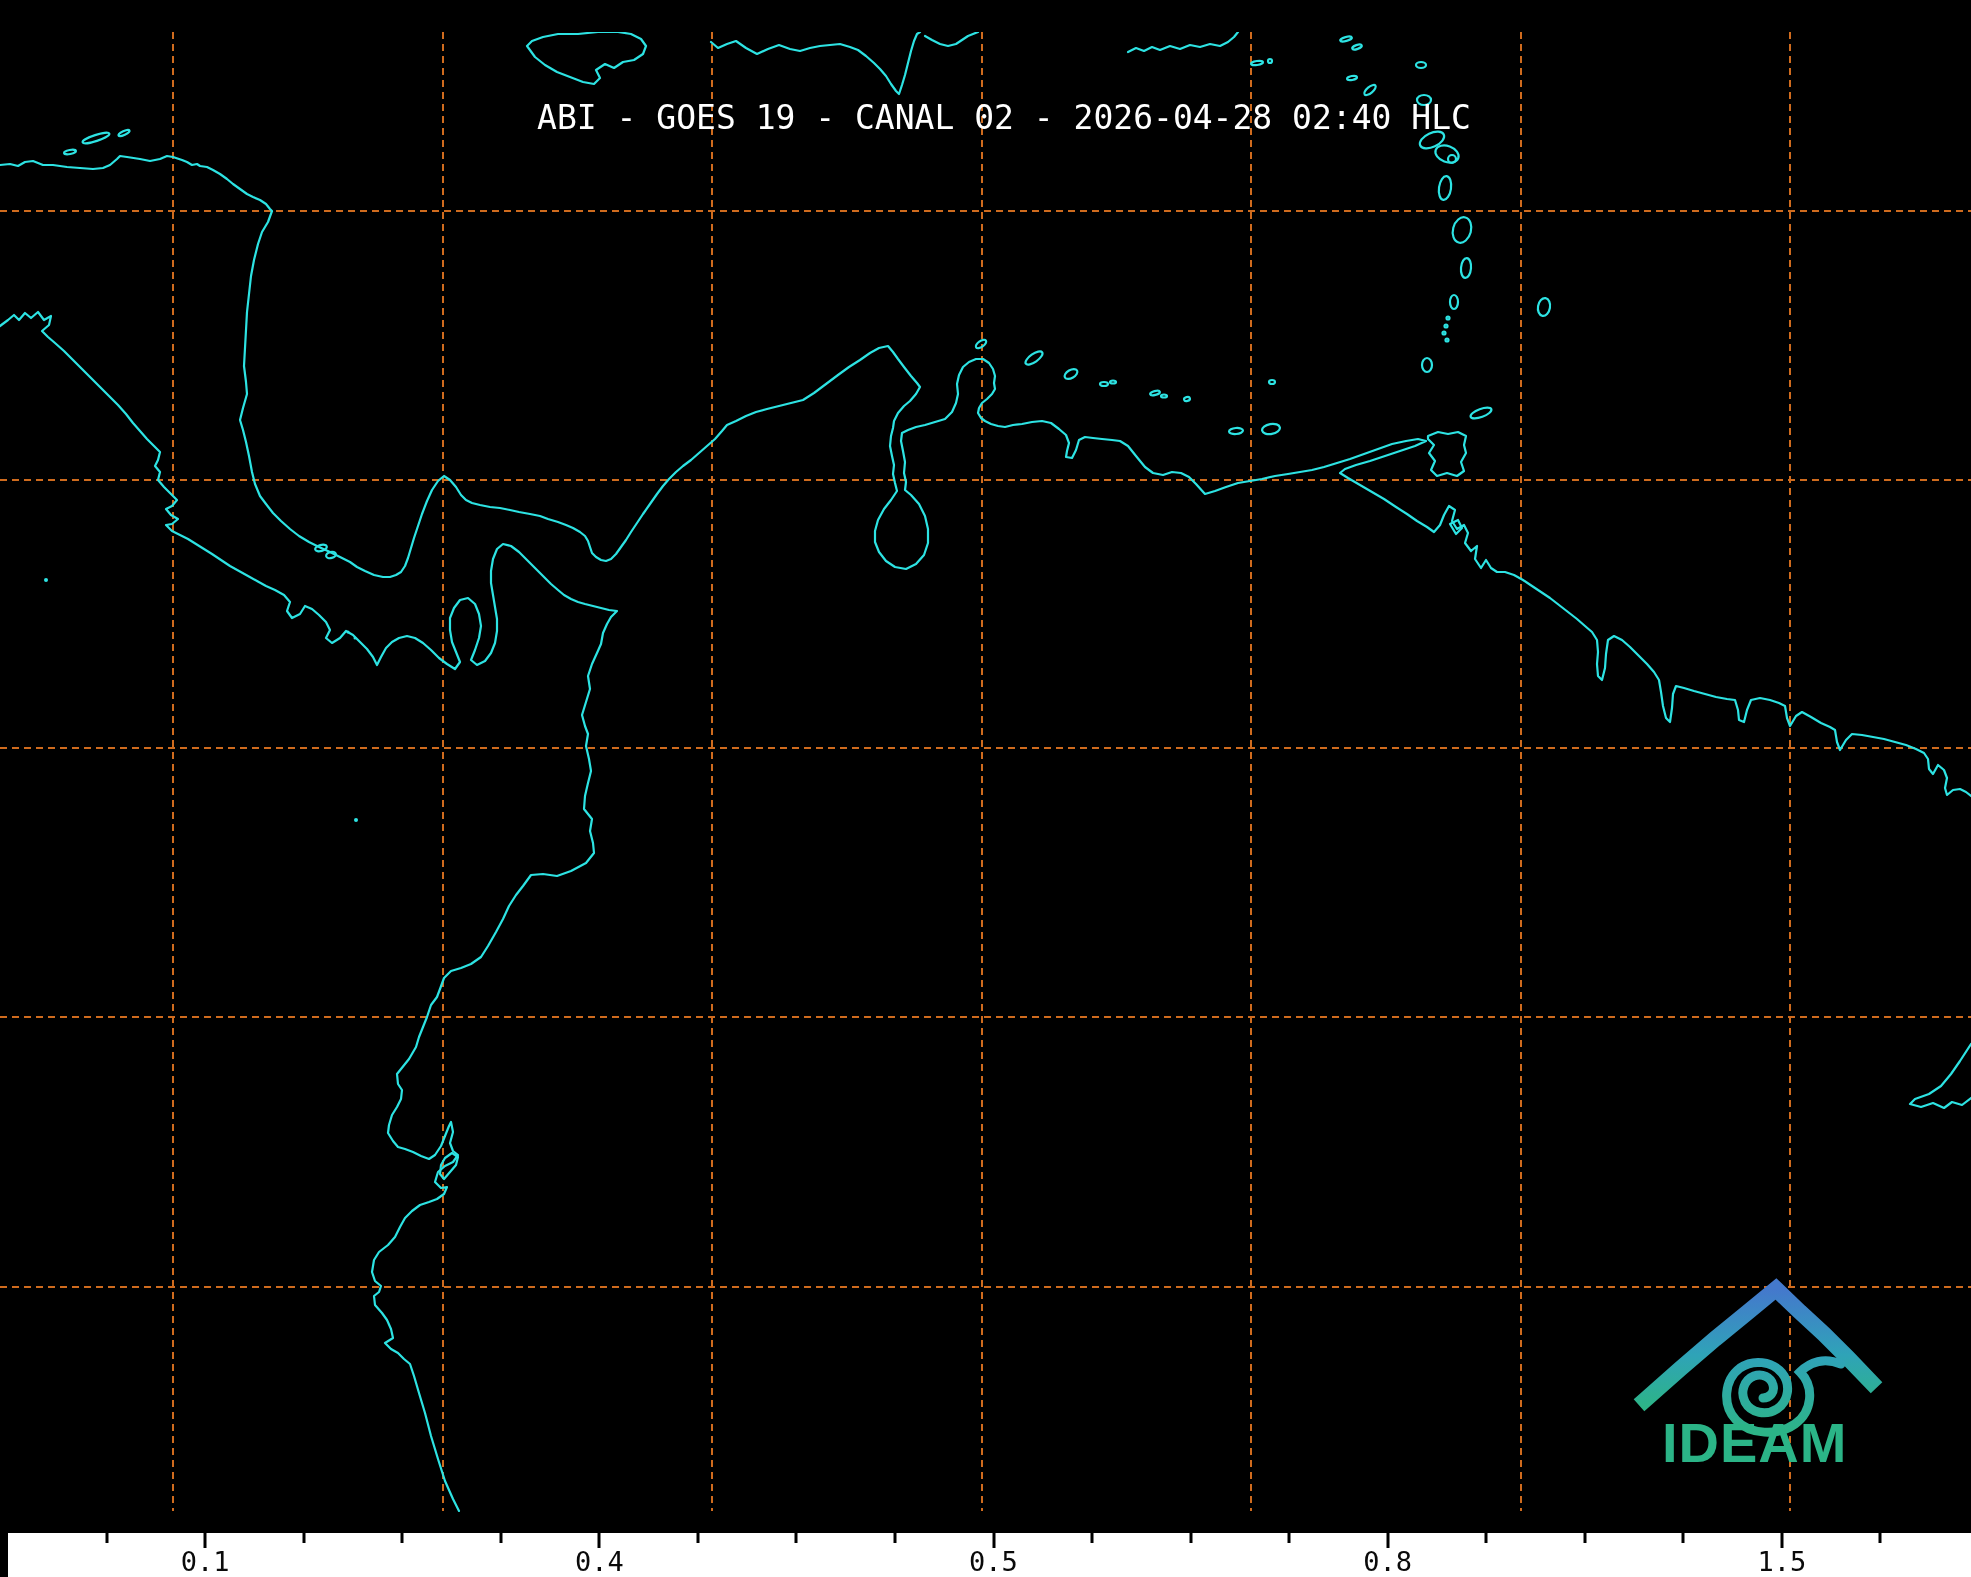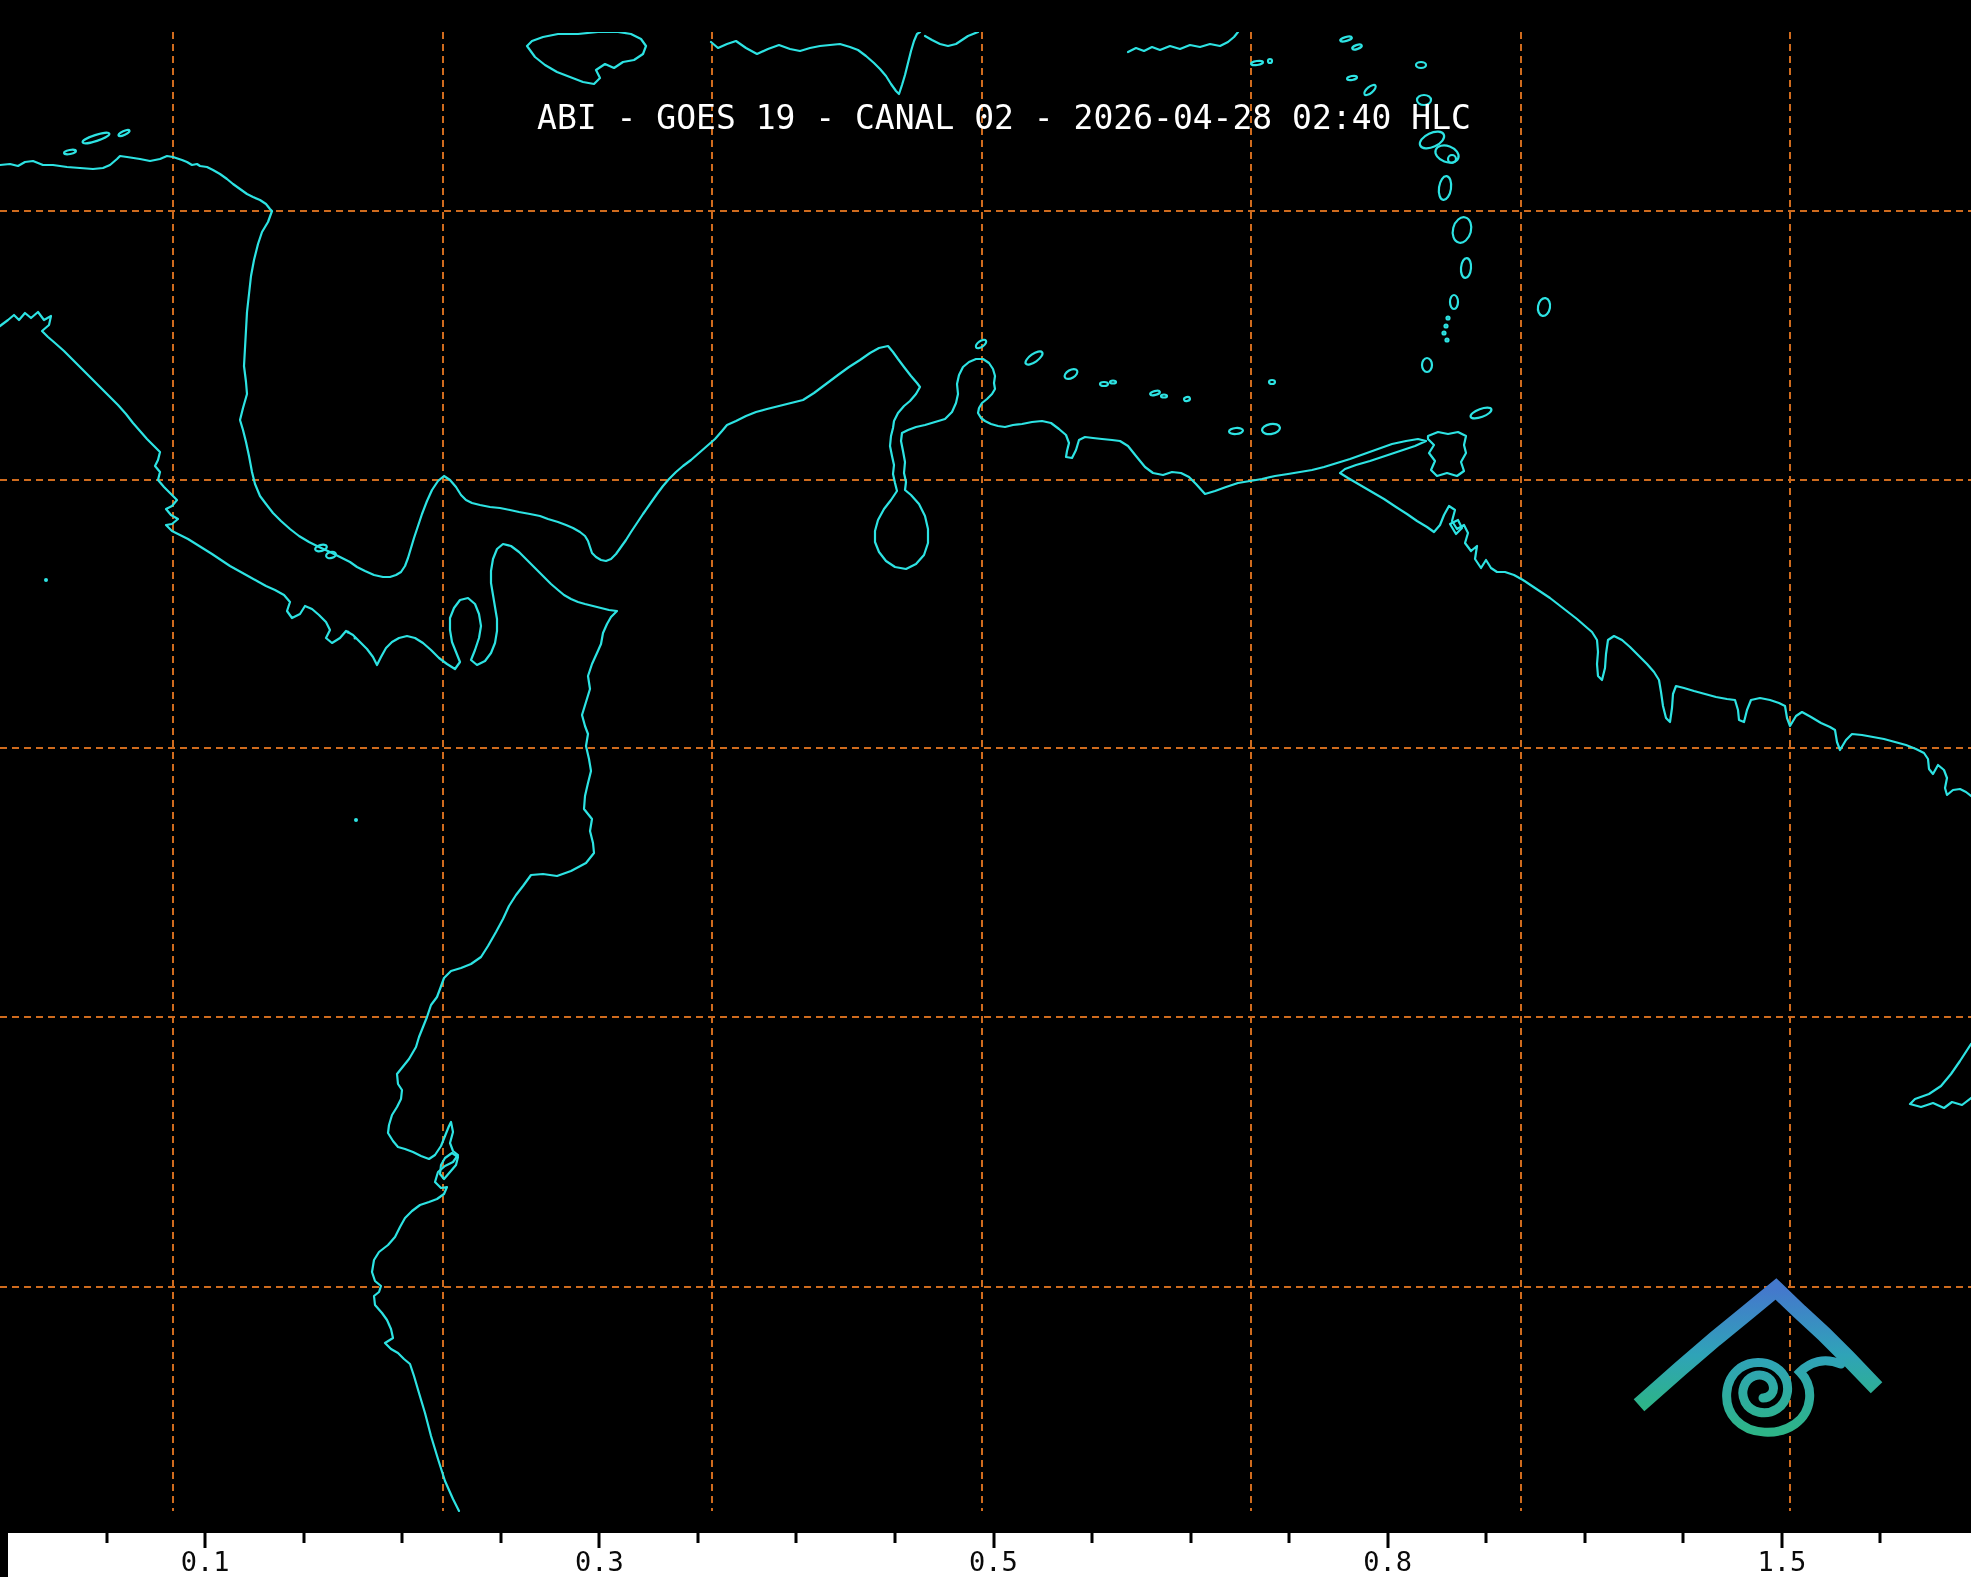--- a/index.html
+++ b/index.html
@@ -229,40 +229,43 @@
           C1766,1384 1751,1381 1745,1370
           C1740,1360 1744,1348 1754,1344
           C1762,1341 1771,1345 1773,1353
           C1775,1360 1770,1366 1763,1366"></path>
       </g>
     </svg>
 
     <div id="map-title">ABI - GOES 19 - CANAL 02 - 2026-04-28 02:40 HLC</div>
   </div>
 
+  <div id="ideam-logo">
+    <div id="ideam-text">IDEAM</div>
+  </div>
 
   <div id="colorbar-axis">
       <div class="cb-tick minor" style="left: 5%;"></div>
       <div class="cb-tick minor" style="left: 15%;"></div>
       <div class="cb-tick minor" style="left: 20%;"></div>
       <div class="cb-tick minor" style="left: 25%;"></div>
       <div class="cb-tick minor" style="left: 35%;"></div>
       <div class="cb-tick minor" style="left: 40%;"></div>
       <div class="cb-tick minor" style="left: 45%;"></div>
       <div class="cb-tick minor" style="left: 55%;"></div>
       <div class="cb-tick minor" style="left: 60%;"></div>
       <div class="cb-tick minor" style="left: 65%;"></div>
       <div class="cb-tick minor" style="left: 75%;"></div>
       <div class="cb-tick minor" style="left: 80%;"></div>
       <div class="cb-tick minor" style="left: 85%;"></div>
       <div class="cb-tick minor" style="left: 95%;"></div>
       <div class="cb-tick major" style="left: 10%;"></div>
       <div class="cb-tick-label" style="left: 10%;">0.1</div>
       <div class="cb-tick major" style="left: 30%;"></div>
-      <div class="cb-tick-label" style="left: 30%;">0.3</div>
+      <div class="cb-tick-label" style="left: 30%;">0.4</div>
       <div class="cb-tick major" style="left: 50%;"></div>
       <div class="cb-tick-label" style="left: 50%;">0.5</div>
       <div class="cb-tick major" style="left: 70%;"></div>
       <div class="cb-tick-label" style="left: 70%;">0.8</div>
       <div class="cb-tick major" style="left: 90%;"></div>
       <div class="cb-tick-label" style="left: 90%;">1.5</div>
     </div>
 
 </div>
 

